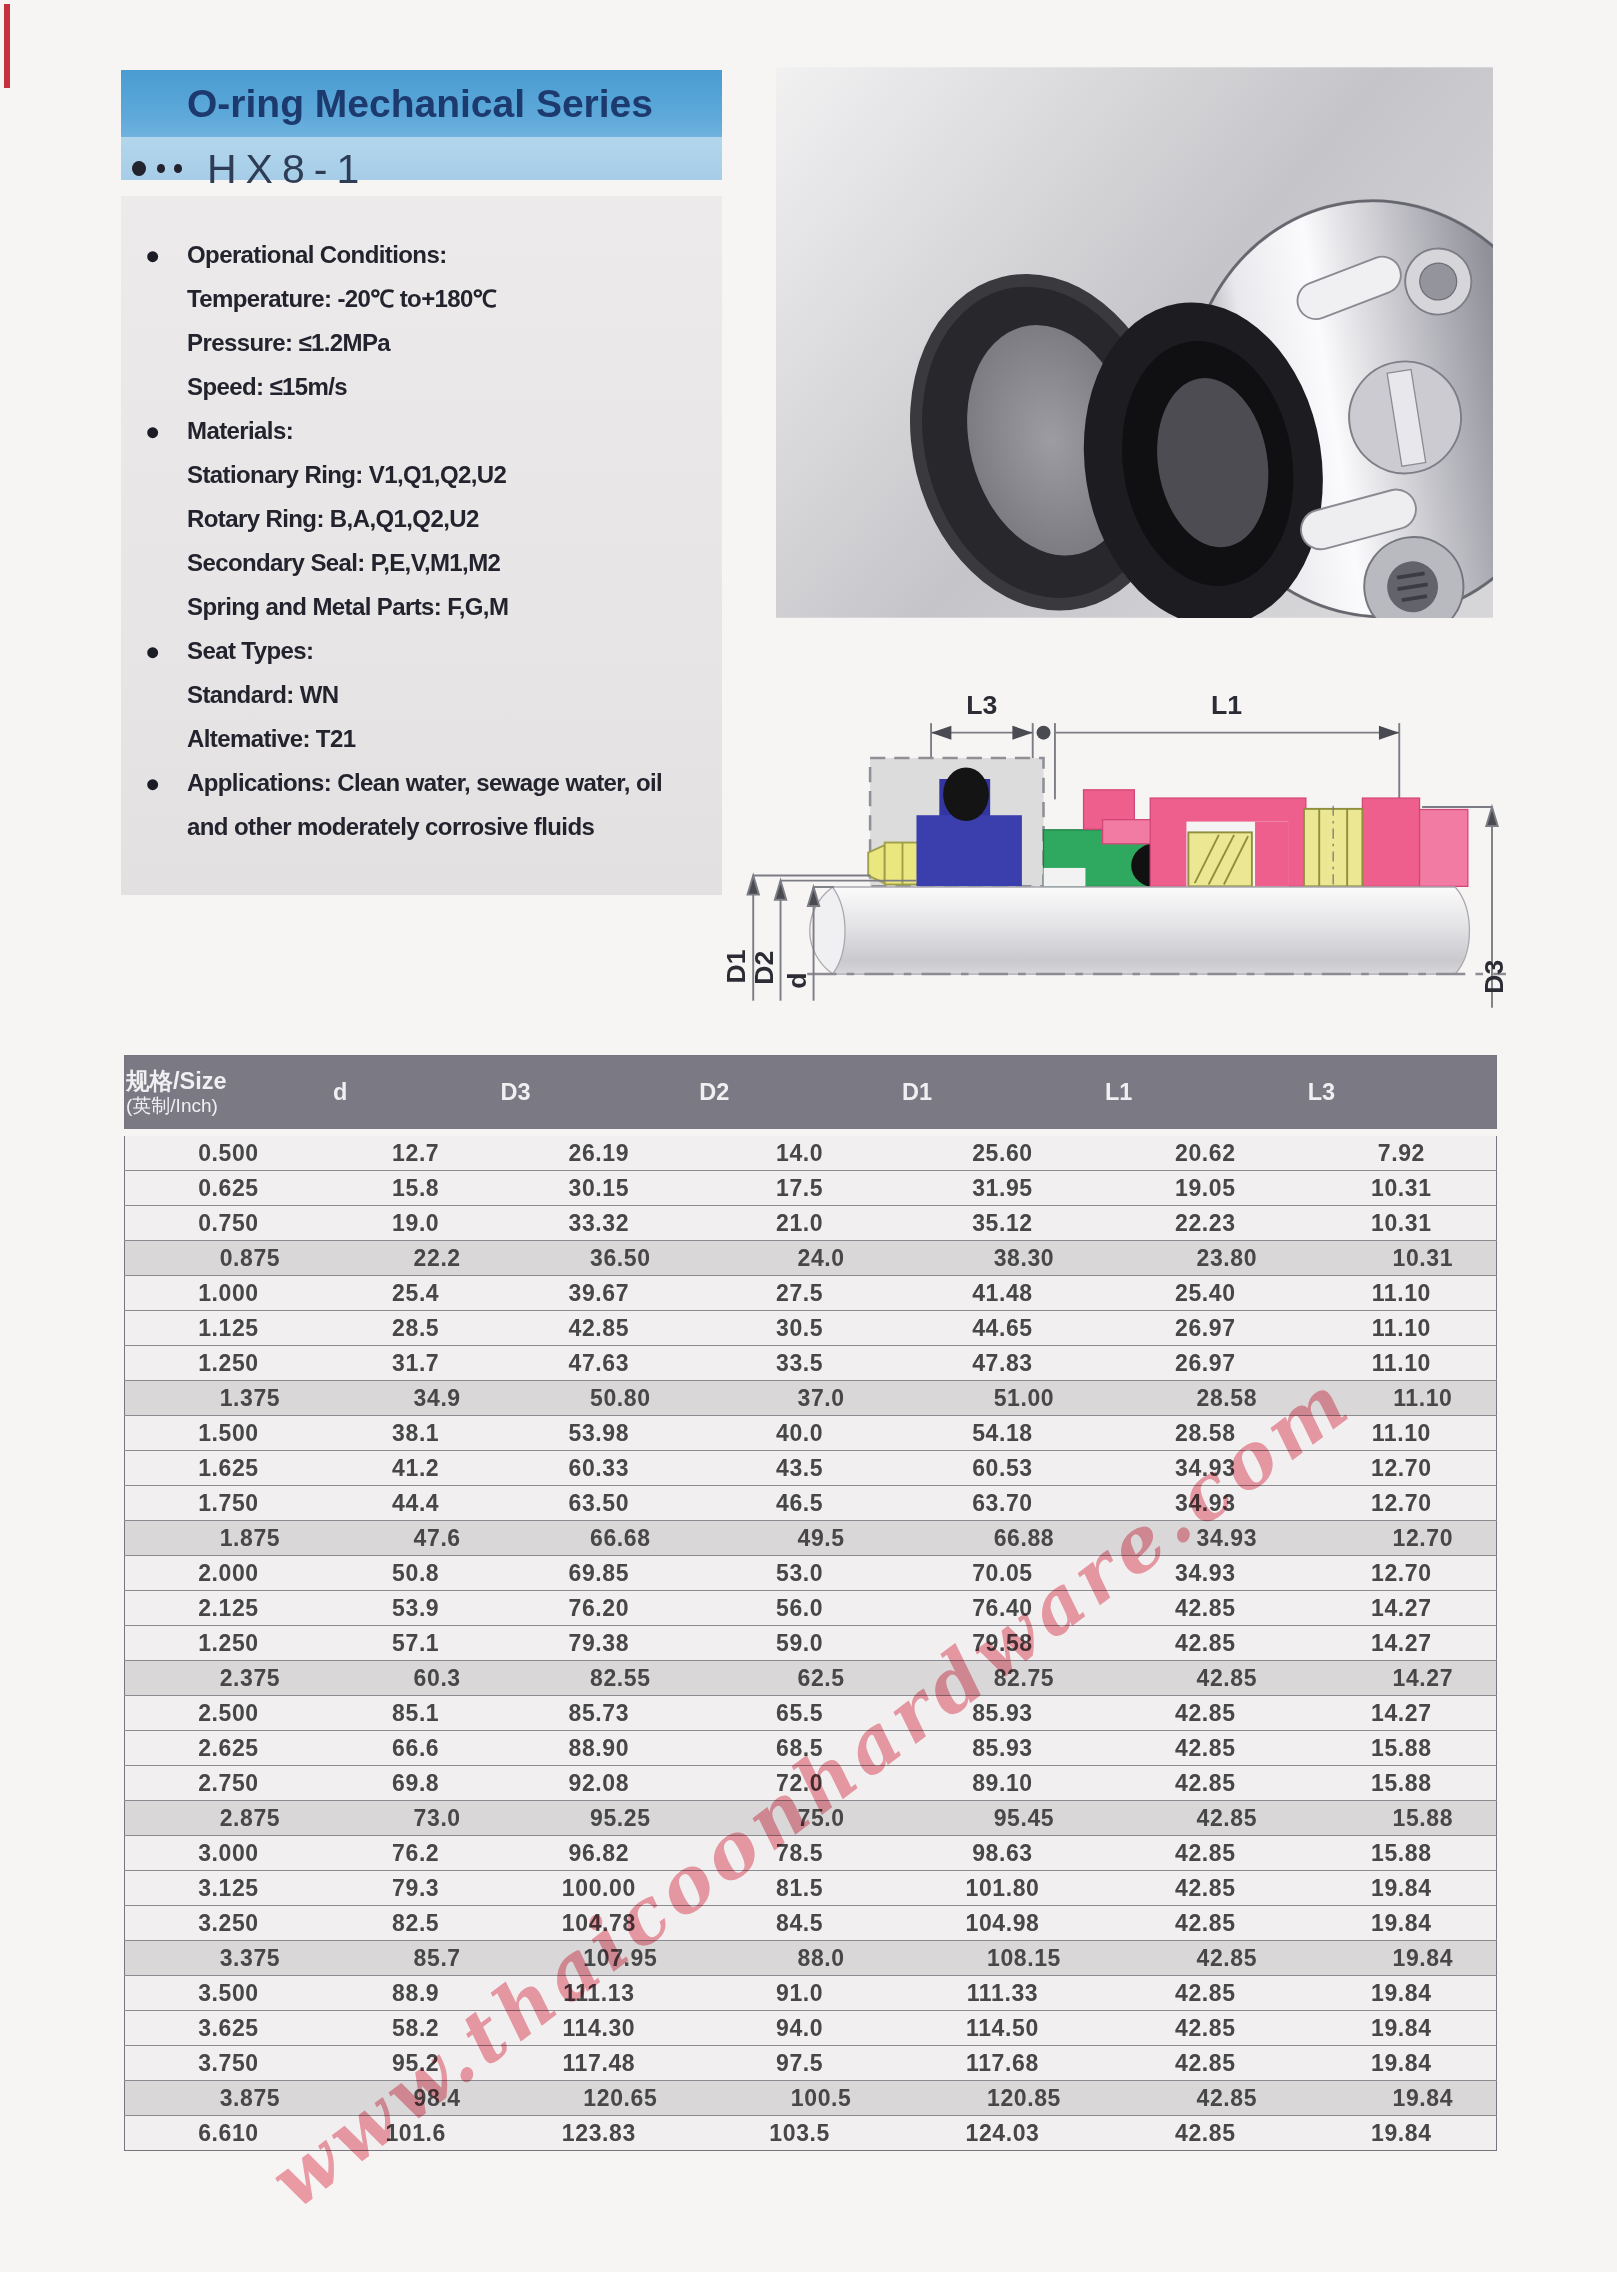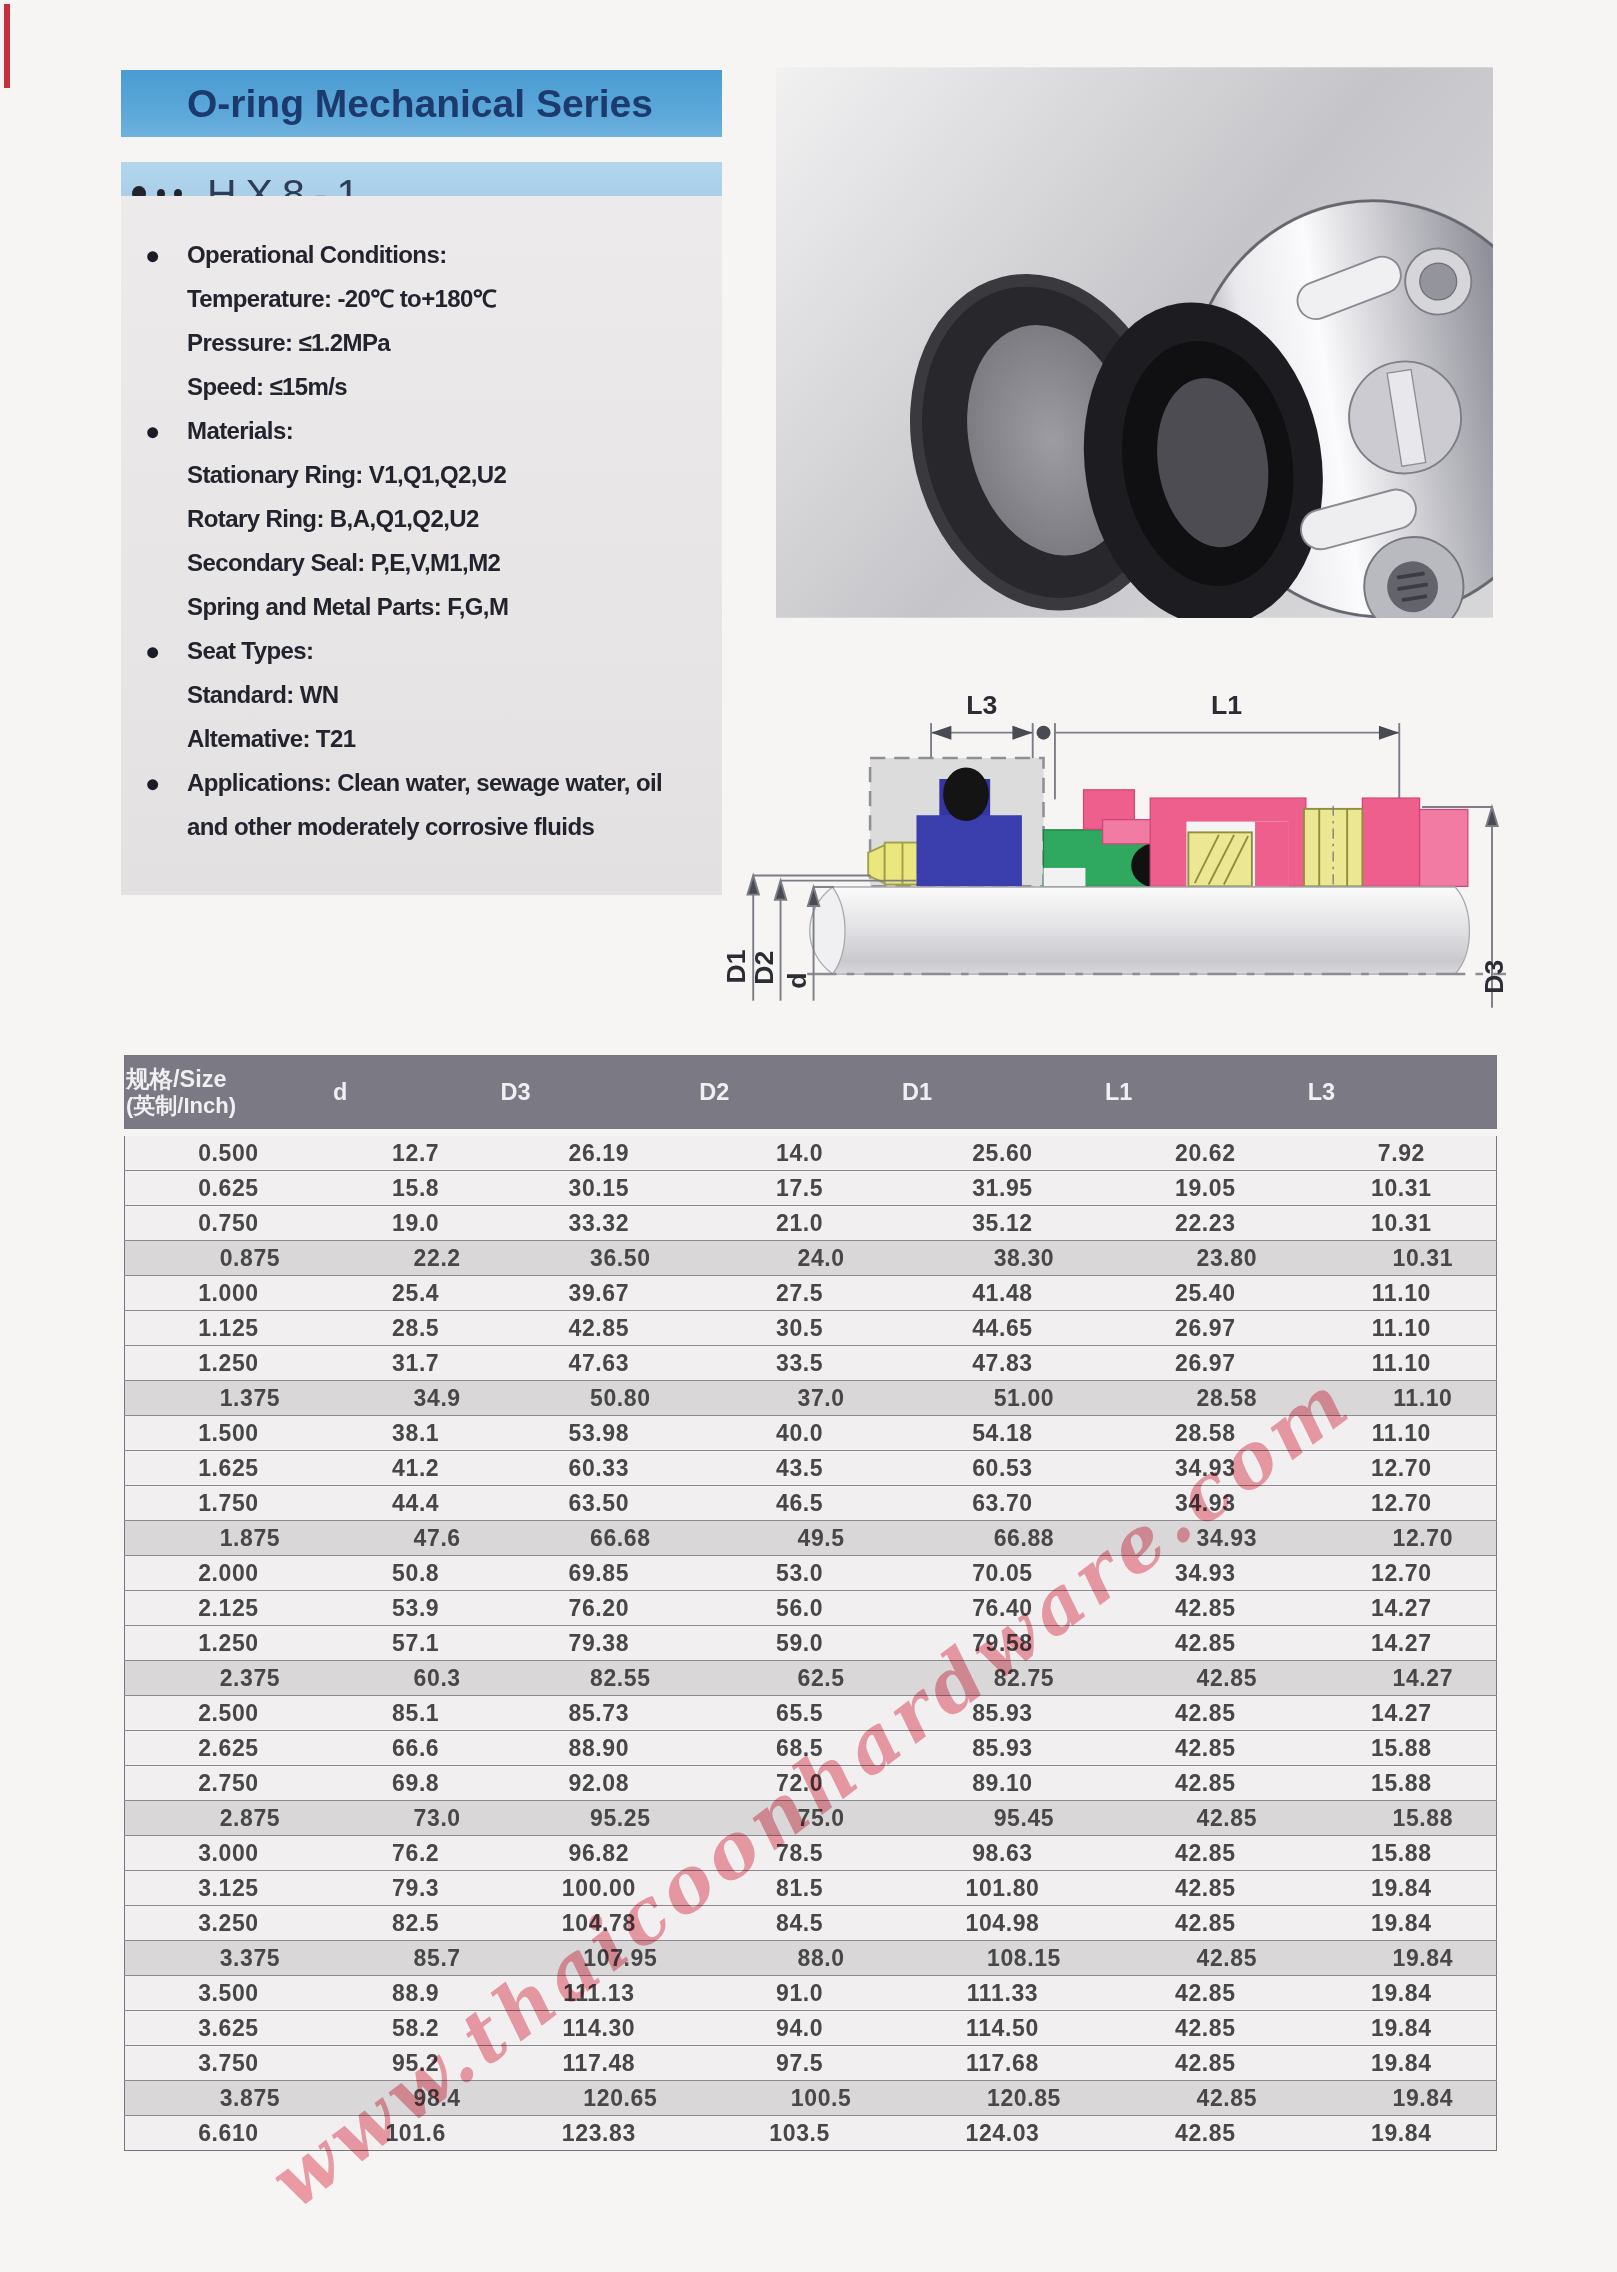--- a/index.html
+++ b/index.html
@@ -18,21 +18,20 @@
     position:absolute;left:121px;top:70px;width:601px;height:67px;
     background:linear-gradient(180deg,#4a9cd2 0%,#5ea9da 70%,#6fb2de 100%);
     display:flex;align-items:center;
   }
   .series-title{
     padding-left:66px;font-size:39px;font-weight:bold;color:#1d3a6e;letter-spacing:0px;
   }
   .model-band{
     position:absolute;left:121px;top:137px;width:601px;height:43px;
     background:linear-gradient(180deg,#b3d6ec 0%,#a6cde8 100%);
-    margin-top:25px;
   }
   .model-dot{position:absolute;border-radius:50%;background:#23232d;}
   .model-dot.d1{left:11.4px;top:24px;width:14px;height:15.3px;}
   .model-dot.d2{left:36px;top:27px;width:8.3px;height:9px;}
   .model-dot.d3{left:53px;top:27px;width:8.3px;height:9px;}
   .model-label{
     position:absolute;left:86px;top:9px;
     font-size:41px;font-weight:normal;color:#2e3d55;letter-spacing:9px;
   }
 
@@ -66,21 +65,21 @@
     position:absolute;left:124px;top:1055px;width:1373px;
     border-collapse:collapse;table-layout:fixed;
     border:1.9px solid #77757d;
   }
   .size-table th{
     background:#7b7983;color:#f0eff2;
     font-size:23.5px;font-weight:bold;height:71px;
     border-bottom:7.6px solid #f7f5f4;
     text-align:left;vertical-align:middle;line-height:1.15;
   }
-  .size-table th .th-sub{font-size:22px;font-weight:bold;}
+  .size-table th .th-sub{font-size:19px;font-weight:normal;}
   .size-table td{
     height:32px;text-align:center;vertical-align:middle;
     font-size:23px;font-weight:bold;color:#474747;letter-spacing:0.6px;
     border-top:1.3px solid #8b8b91;
     background:#f1eff0;
   }
   .size-table tr.shaded td{background:#d9d7d8;padding-left:44px;}
   .size-table th:nth-child(1),.size-table td:nth-child(1){width:15.1%;}
   .size-table th:nth-child(2),.size-table td:nth-child(2){width:12.2%;}
   .size-table th:nth-child(3),.size-table td:nth-child(3){width:14.5%;}

